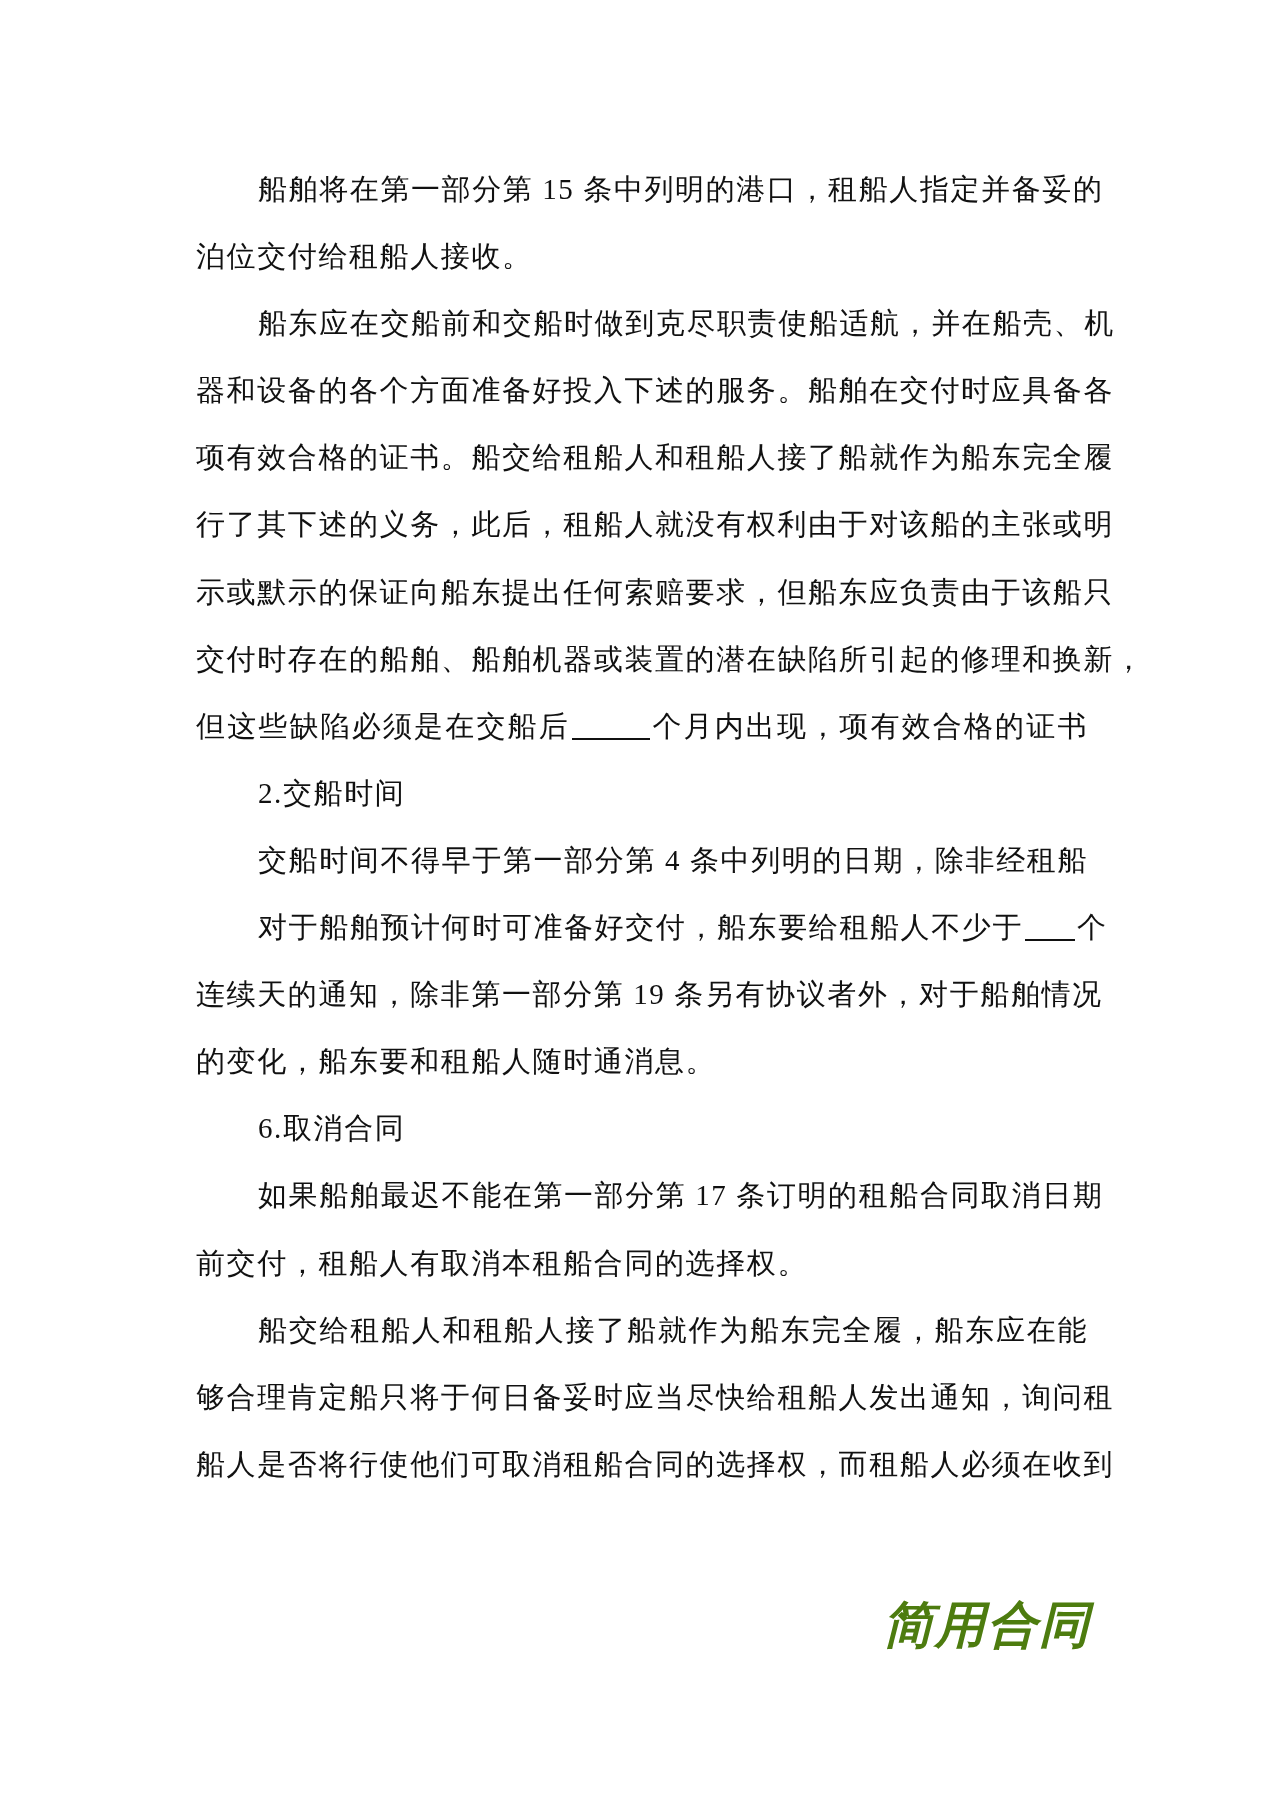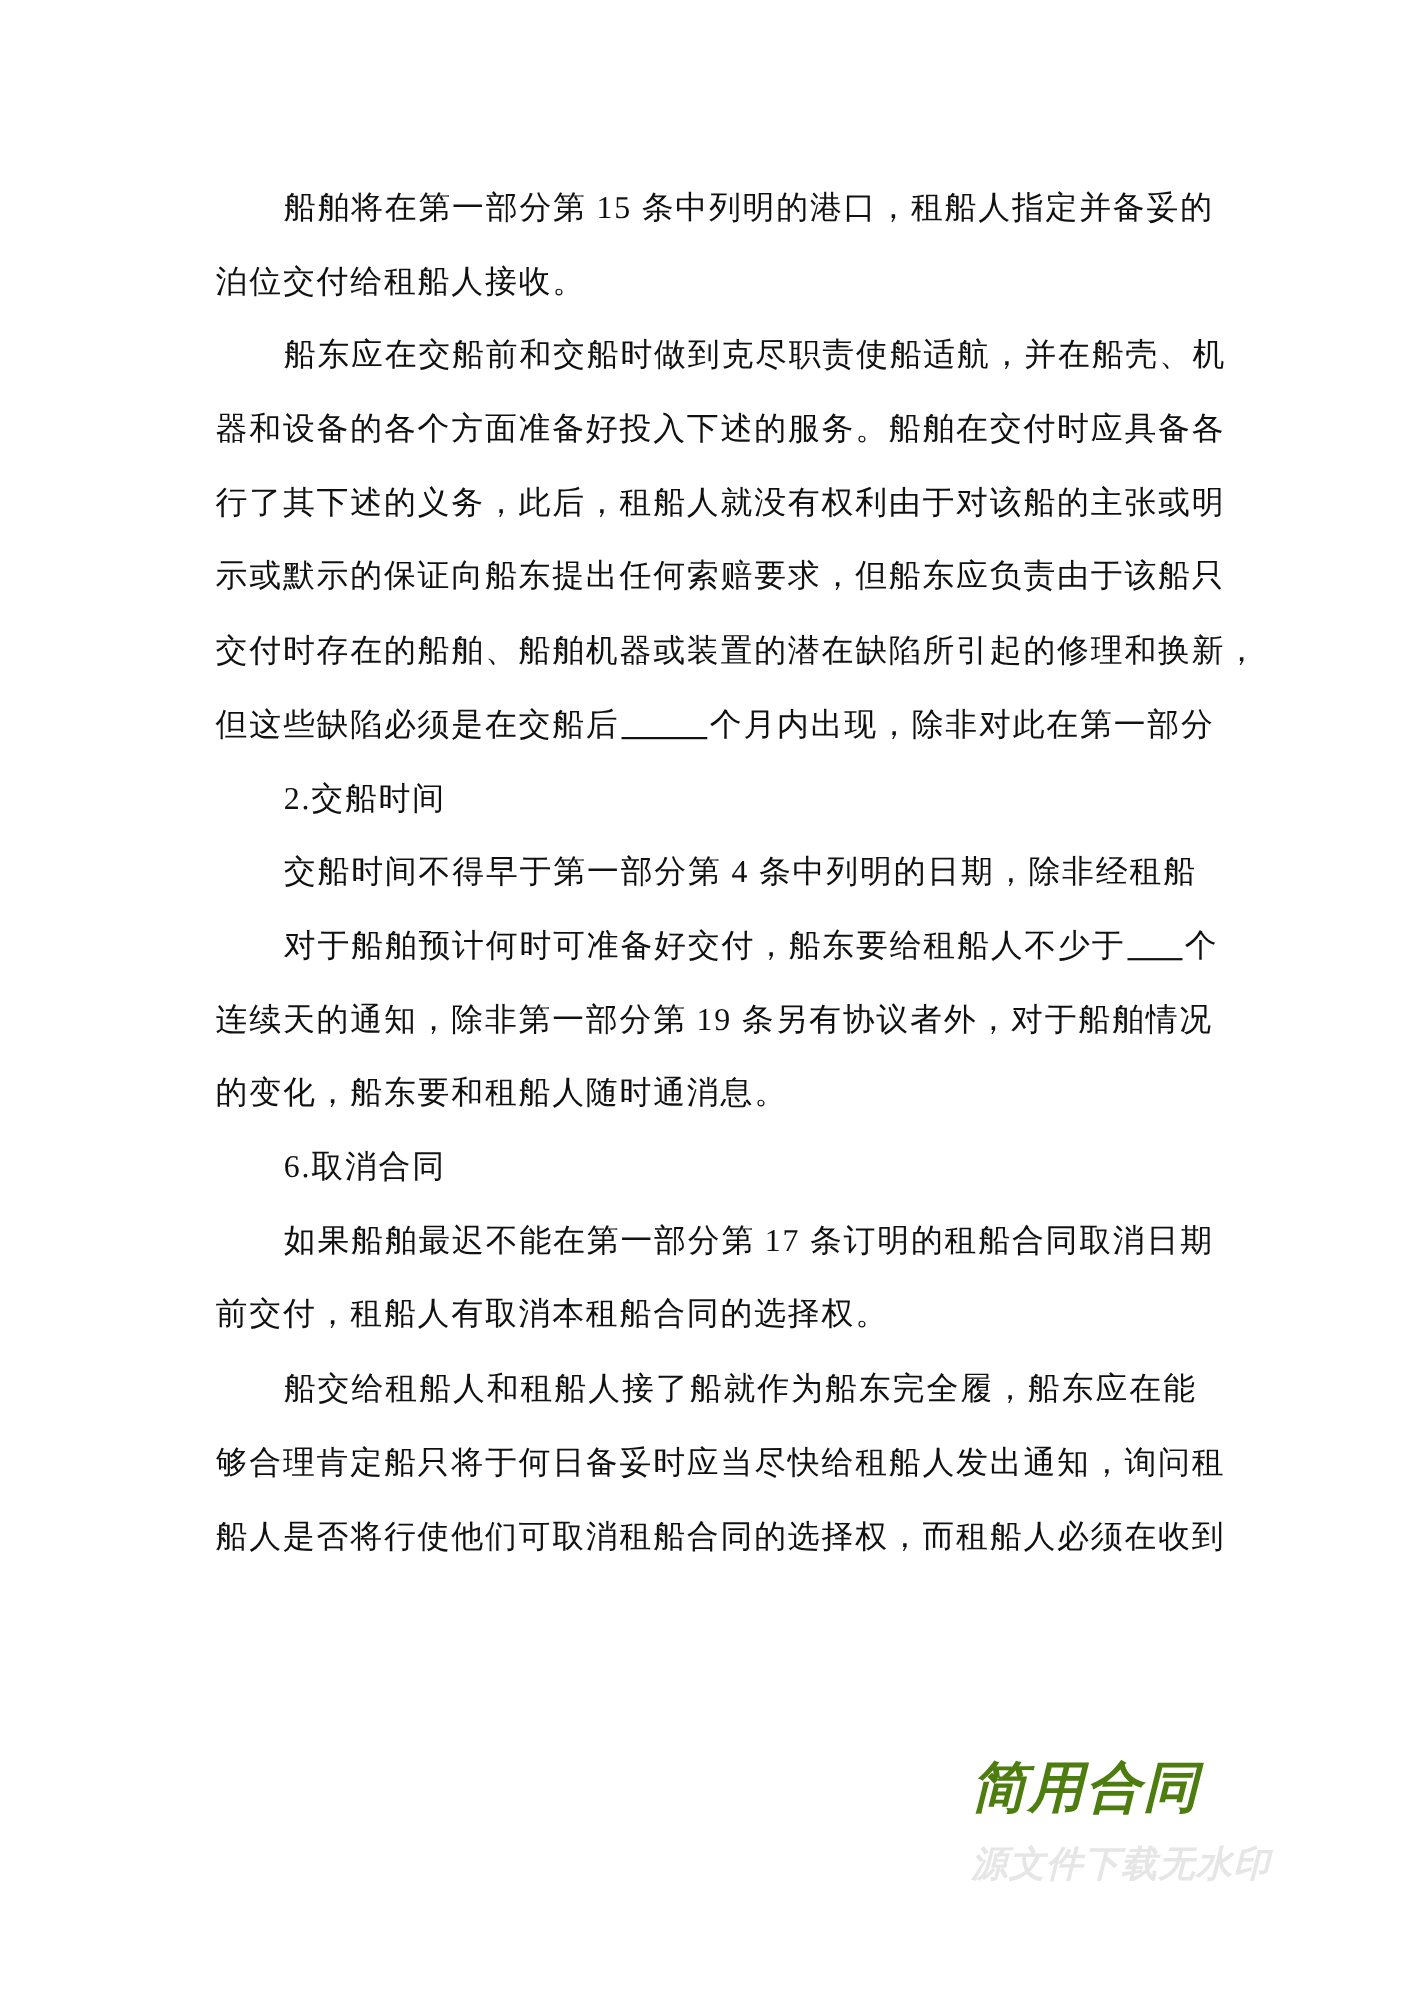--- a/index.html
+++ b/index.html
@@ -73,25 +73,26 @@
 <body>
 
 <div class="page">
   <div class="text-block">
 
     <div class="line indent">船舶将在第一部分第 15 条中列明的港口，租船人指定并备妥的</div>
     <div class="line last">泊位交付给租船人接收。</div>
 
     <div class="line indent">船东应在交船前和交船时做到克尽职责使船适航，并在船壳、机</div>
     <div class="line">器和设备的各个方面准备好投入下述的服务。船舶在交付时应具备各</div>
+    <div class="line">项有效合格的证书。船交给租船人和租船人接了船就作为船东完全履</div>
     <div class="line">行了其下述的义务，此后，租船人就没有权利由于对该船的主张或明</div>
     <div class="line">示或默示的保证向船东提出任何索赔要求，但船东应负责由于该船只</div>
     <div class="line">交付时存在的船舶、船舶机器或装置的潜在缺陷所引起的修理和换新，</div>
     <div class="line">
-      <span>但这些缺陷必须是在交船后</span><span class="blank w5"></span><span>个月内出现，除非对此在第一部分</span>
+      <span>但这些缺陷必须是在交船后</span><span class="blank w5"></span><span>个月内出现，项有效合格的证书</span>
     </div>
 
     <div class="line indent last">2.交船时间</div>
 
     <div class="line indent">交船时间不得早于第一部分第 4 条中列明的日期，除非经租船</div>
 
     <div class="line indent">
       <span>对于船舶预计何时可准备好交付，船东要给租船人不少于</span><span class="blank w3"></span><span>个</span>
     </div>
     <div class="line">连续天的通知，除非第一部分第 19 条另有协议者外，对于船舶情况</div>
@@ -101,14 +102,13 @@
 
     <div class="line indent">如果船舶最迟不能在第一部分第 17 条订明的租船合同取消日期</div>
     <div class="line last">前交付，租船人有取消本租船合同的选择权。</div>
 
     <div class="line indent">船交给租船人和租船人接了船就作为船东完全履，船东应在能</div>
     <div class="line">够合理肯定船只将于何日备妥时应当尽快给租船人发出通知，询问租</div>
     <div class="line">船人是否将行使他们可取消租船合同的选择权，而租船人必须在收到</div>
   </div>
 
   <div class="watermark-big">简用合同</div>
-  <div class="watermark-small">源文件下载无水印</div>
 </div>
 
 </body></html>

